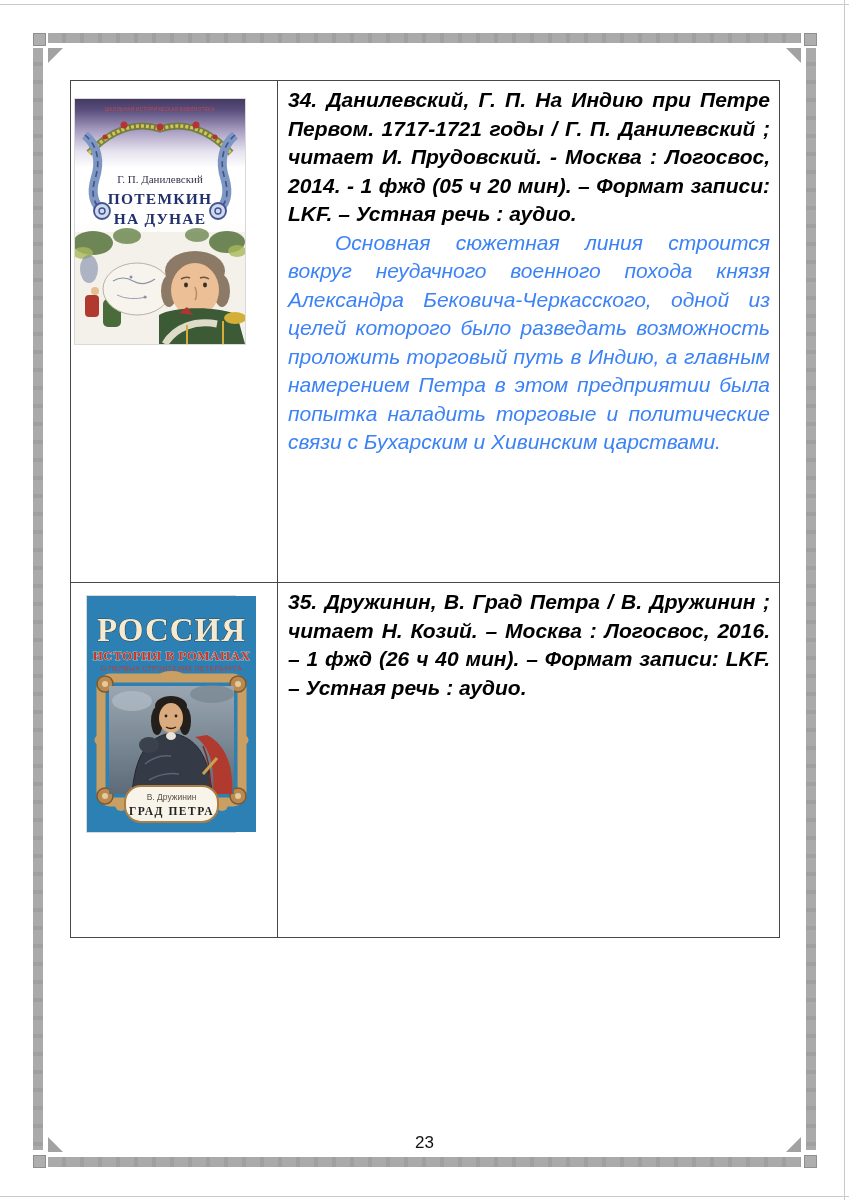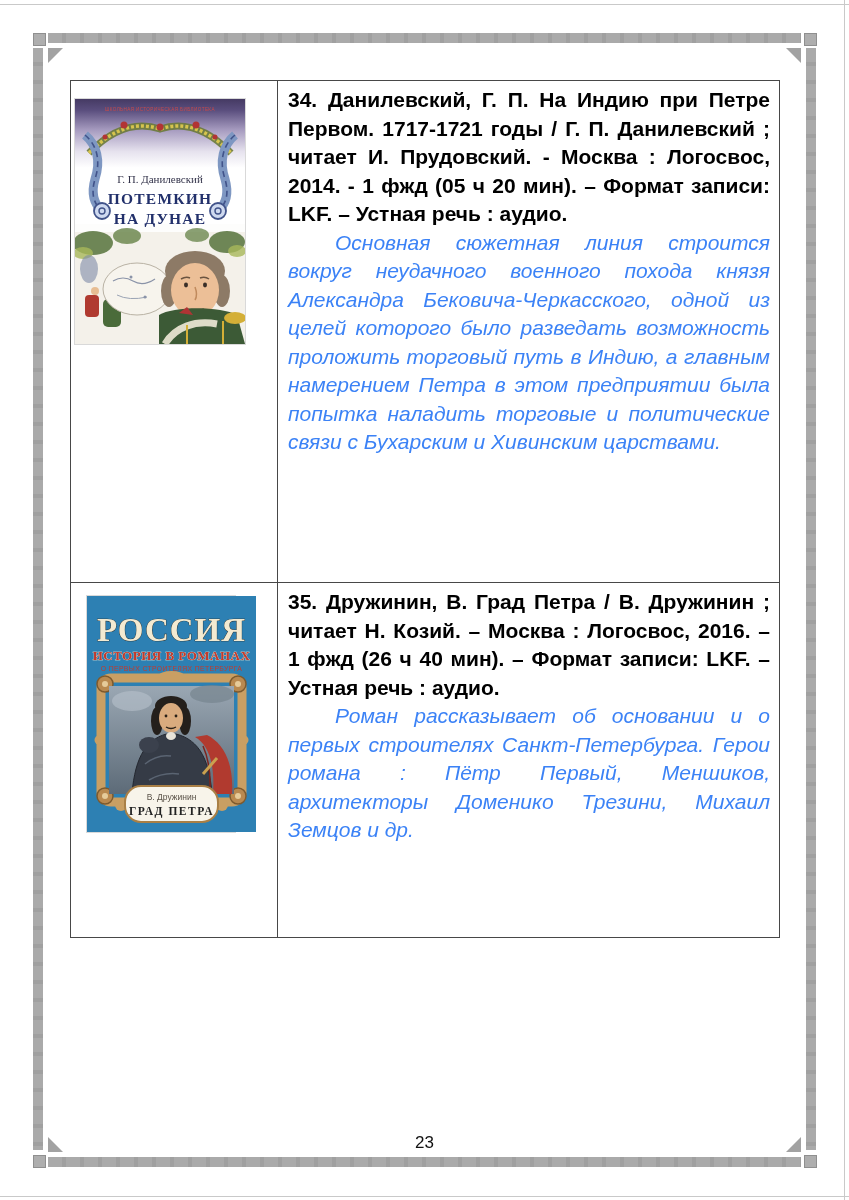--- a/index.html
+++ b/index.html
@@ -36,21 +36,21 @@
     box-sizing:border-box;border:1.5px solid #474747;
     display:grid;grid-template-columns:207px 1fr;grid-template-rows:502px 1fr;
     background:#ffffff;
   }
   .cell{box-sizing:border-box;position:relative;}
   .cell-border-r{border-right:1.5px solid #474747;}
   .cell-border-b{border-bottom:1.5px solid #474747;}
   .text-cell{padding:5px 9px 0 10px;}
   .citation{
     margin:0;font-weight:bold;font-size:21px;line-height:28.5px;
-    text-align:justify;color:#000;
+    text-align:justify;color:#000;font-style:italic;
   }
   .annotation{
     margin:0;font-style:italic;font-size:21px;line-height:28.5px;
     text-align:justify;color:#3b82f6;text-indent:47px;
   }
   .cover-wrap{position:absolute;box-shadow:0 0 0 1px #d9d9d9;}
   .cover1{left:4px;top:18px;width:170px;height:245px;}
   .cover2{left:16px;top:13px;width:148px;height:236px;}
   svg{display:block;}
 
@@ -218,18 +218,17 @@
           <rect x="38" y="190" width="93" height="36" rx="16" fill="#f8f4ea" stroke="#a97f45" stroke-width="2"></rect>
           <text x="84.5" y="204" text-anchor="middle" font-size="8.5" fill="#5a5248">В. Дружинин</text>
           <text x="84.5" y="219" text-anchor="middle" font-family="Liberation Serif,serif" font-weight="bold" font-size="11.5" letter-spacing="1.5" fill="#222222">ГРАД ПЕТРА</text>
         </g>
       </svg>
     </div>
   </div>
 
   <div class="cell text-cell">
     <p class="citation">35. Дружинин, В. Град Петра / В. Дружинин ; читает Н. Козий. – Москва : Логосвос, 2016. – 1 фжд (26 ч 40 мин). – Формат записи: LKF. – Устная речь : аудио.</p>
-    <p class="annotation">Роман рассказывает об основании и о первых строителях Санкт-Петербурга. Герои романа : Пётр Первый, Меншиков, архитекторы Доменико Трезини, Михаил Земцов и др.</p>
   </div>
 
 </div>
 
 <div class="page-number">23</div>
 
 </body></html>

